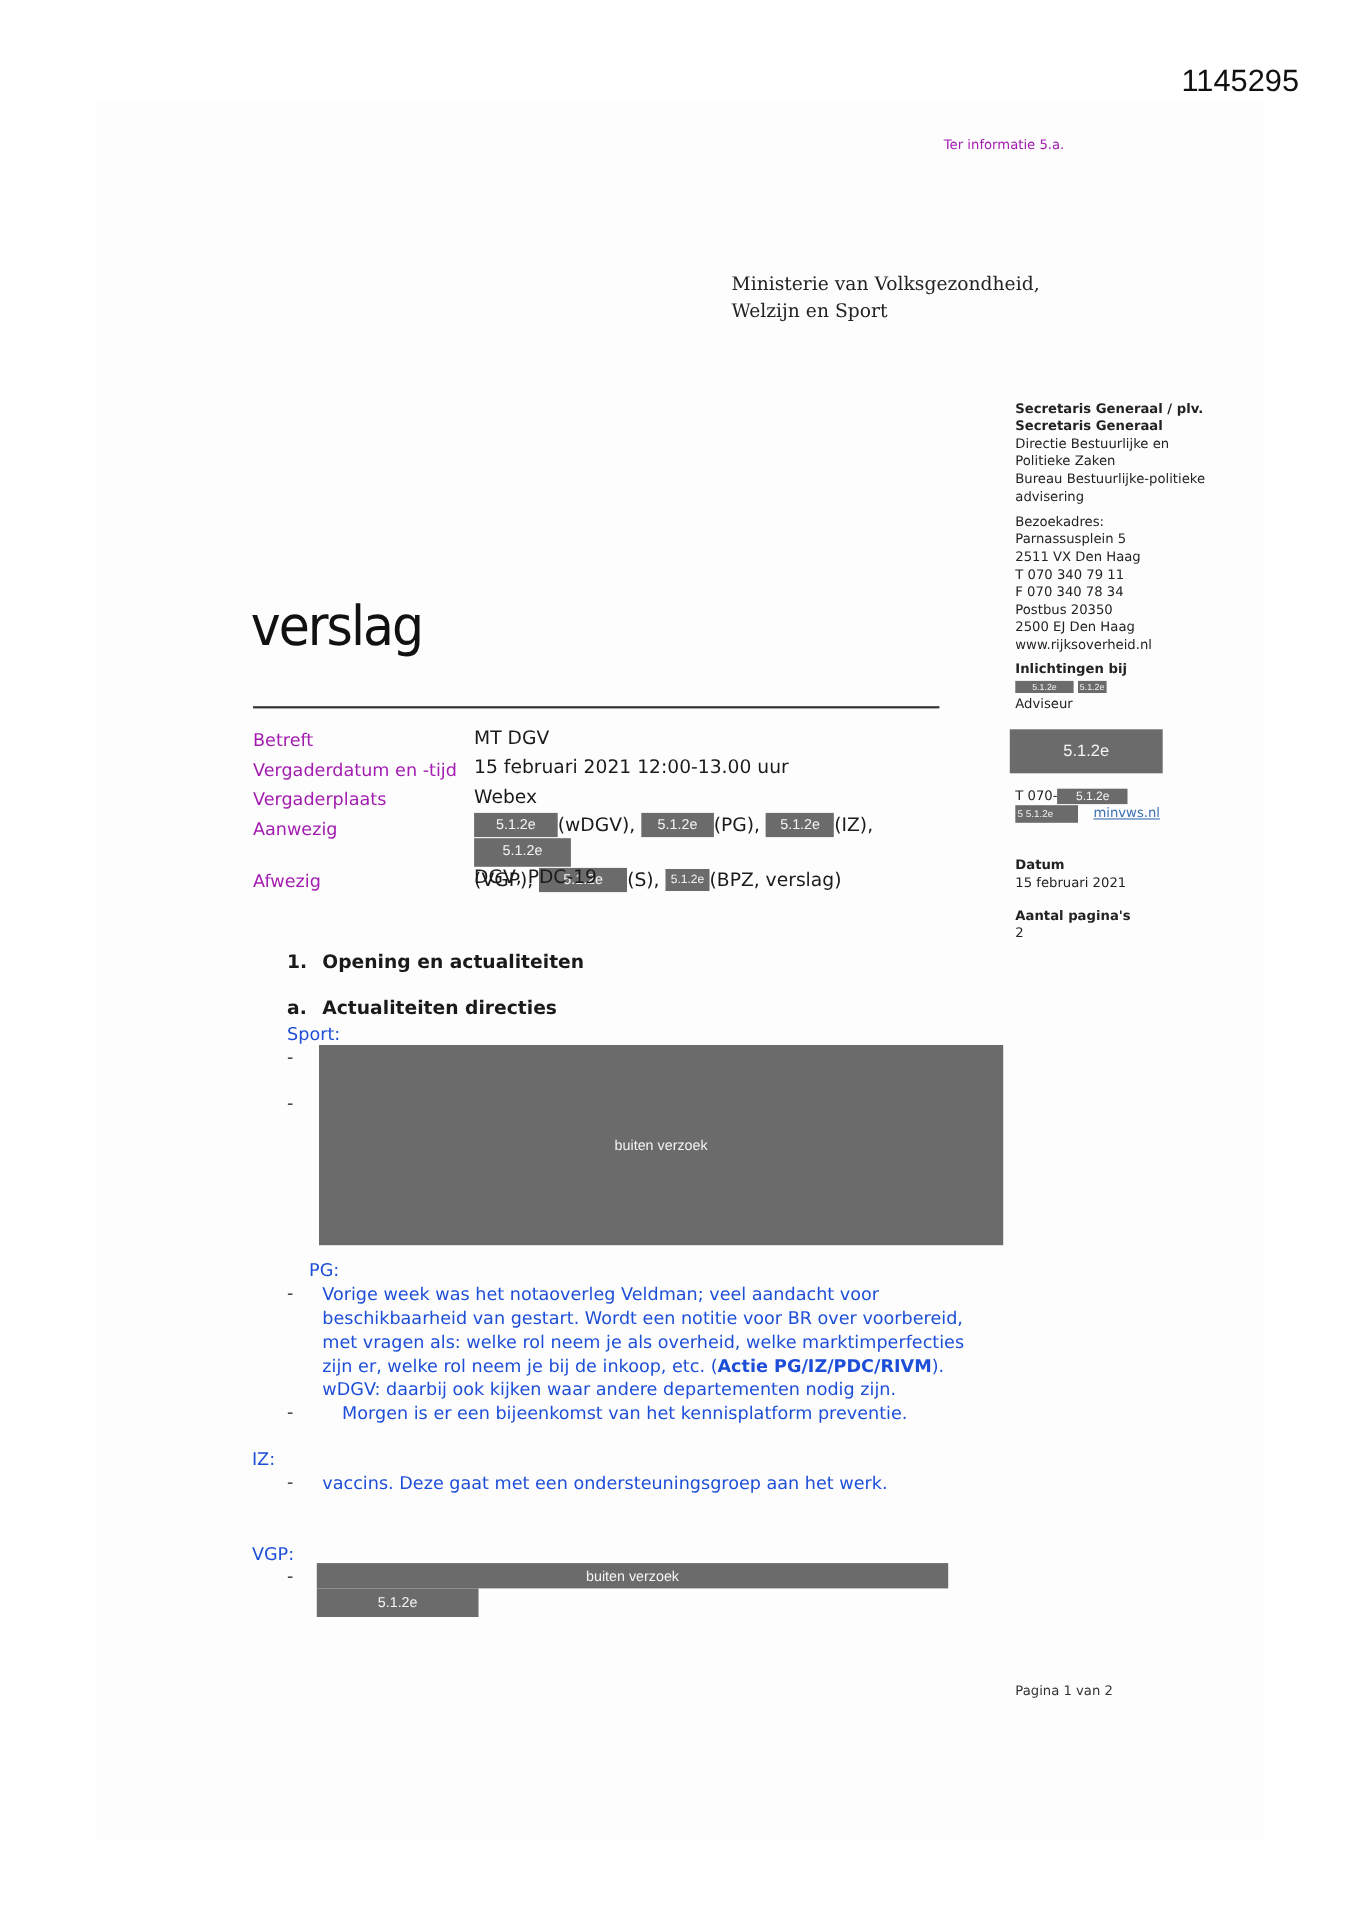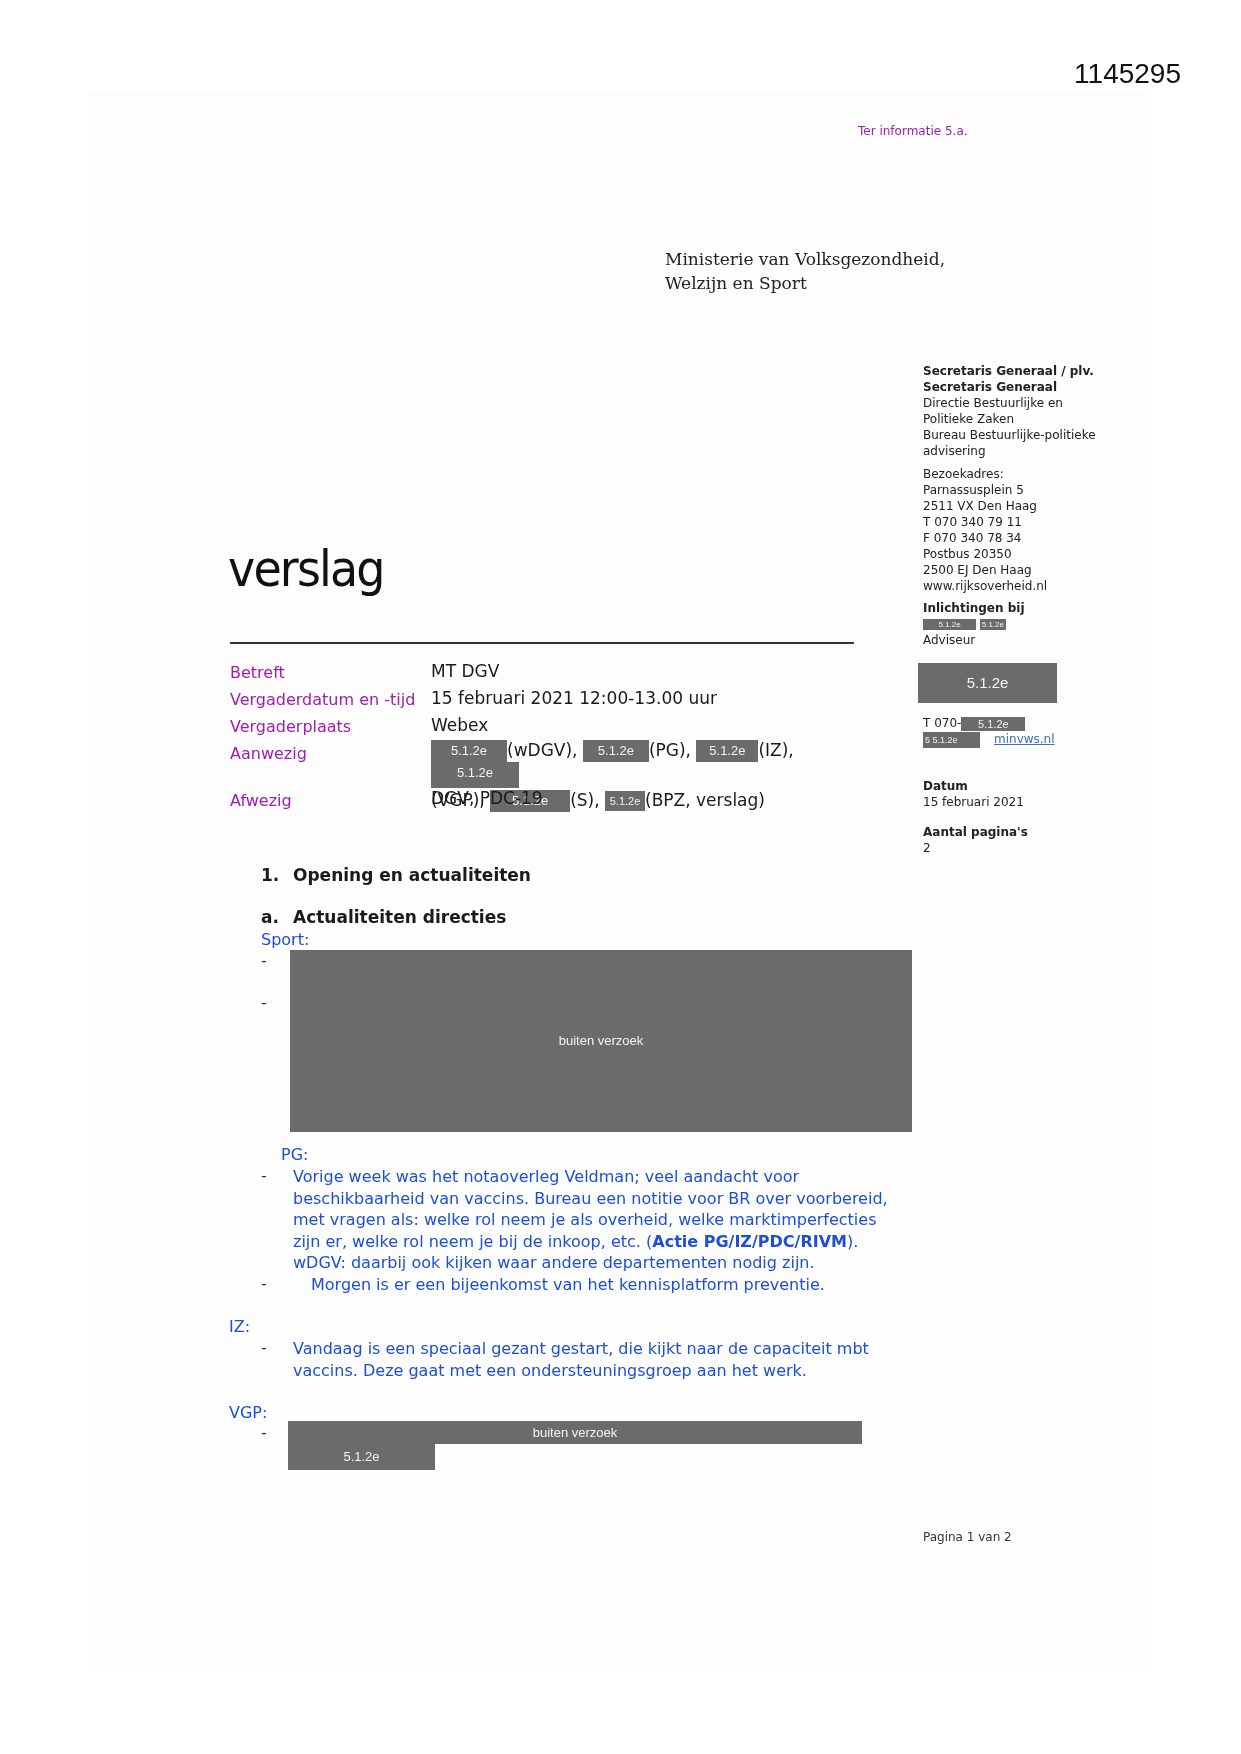--- a/index.html
+++ b/index.html
@@ -114,32 +114,31 @@
 
 <div class="abs body-text" style="left:261px; top:929px;">Sport:</div>
 <div class="abs dash" style="left:261px; top:951px;">-</div>
 <div class="abs dash" style="left:261px; top:993px;">-</div>
 <div class="abs redact" style="left:290px; top:950px; width:622px; height:182px; font-size:13px; line-height:182px;">buiten verzoek</div>
 
 <div class="abs body-text" style="left:261px; top:1144px;margin-left:20px;">PG:</div>
 <div class="abs dash" style="left:261px; top:1166px;">-</div>
 <div class="abs body-text" style="left:293px; top:1166px; width:640px;">
   <div>Vorige week was het notaoverleg Veldman; veel aandacht voor</div>
-  <div>beschikbaarheid van vaccins. Bureau een notitie voor BR over voorbereid,</div>
+  <div>beschikbaarheid van gestart. Wordt een notitie voor BR over voorbereid,</div>
   <div>met vragen als: welke rol neem je als overheid, welke marktimperfecties</div>
   <div><span>zijn er, welke rol neem je bij de inkoop, etc. (</span><b class="act">Actie PG/IZ/PDC/RIVM</b><span>).</span></div>
   <div>wDGV: daarbij ook kijken waar andere departementen nodig zijn.</div>
 </div>
 <div class="abs dash" style="left:261px; top:1274px;">-</div>
 <div class="abs body-text" style="left:293px; top:1274px;margin-left:18px;">Morgen is er een bijeenkomst van het kennisplatform preventie.</div>
 
 <div class="abs body-text" style="left:229px; top:1316px;">IZ:</div>
 <div class="abs dash" style="left:261px; top:1338px;">-</div>
 <div class="abs body-text" style="left:293px; top:1338px; width:640px;">
-  <div>Vandaag is een speciaal gezant gestart, die kijkt naar de capaciteit mbt</div>
   <div>vaccins. Deze gaat met een ondersteuningsgroep aan het werk.</div>
 </div>
 
 <div class="abs body-text" style="left:229px; top:1402px;">VGP:</div>
 <div class="abs dash" style="left:261px; top:1423px;">-</div>
 <div class="abs redact" style="left:288px; top:1421px; width:574px; height:23px; font-size:13px; line-height:23px;">buiten verzoek</div>
 <div class="abs redact" style="left:288px; top:1444px; width:147px; height:26px; font-size:13px; line-height:26px;">5.1.2e</div>
 
 <div class="abs page-footer">Pagina 1 van 2</div>
 

